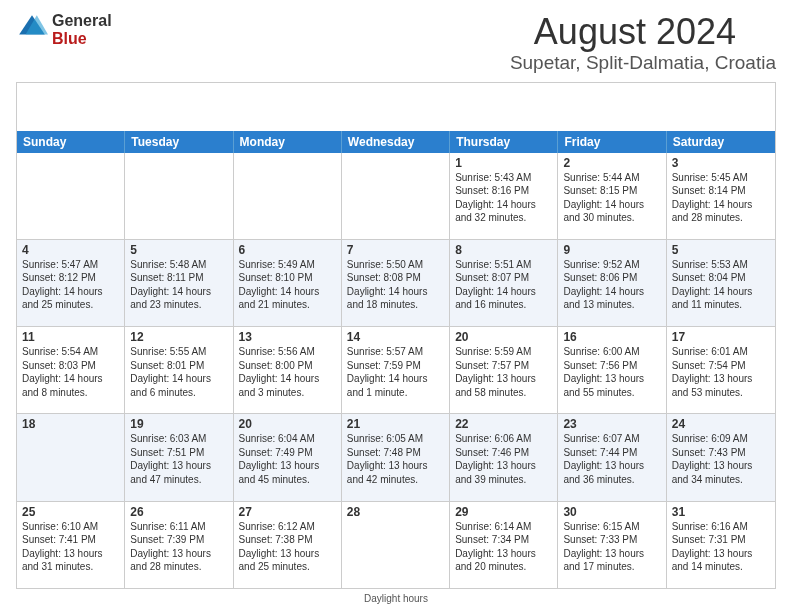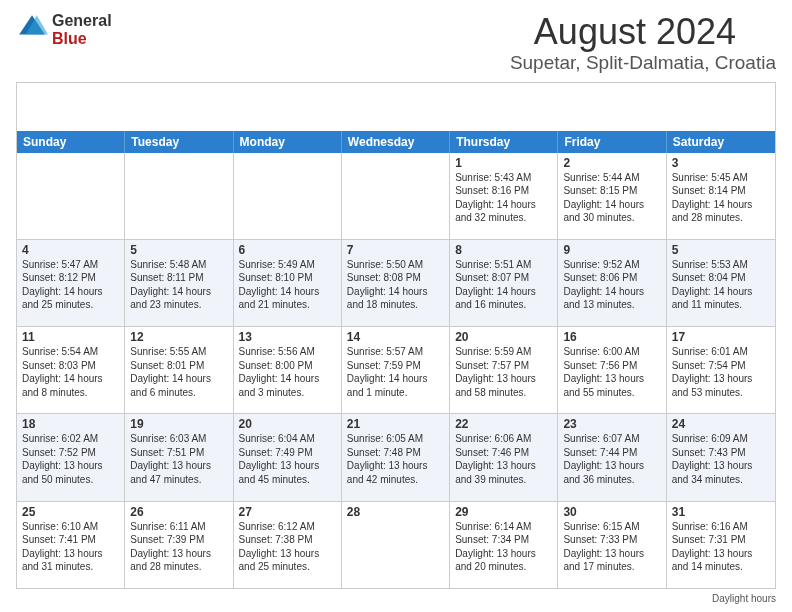--- a/index.html
+++ b/index.html
@@ -116,21 +116,21 @@
     }
     .cell-text {
       font-size: 10px;
       line-height: 1.35;
       color: #333;
     }
     .footer-note {
       font-size: 10px;
       color: #555;
       margin-top: 4px;
-      text-align: right;
+      text-align: center;
     }
   </style>
 </head>
 <body>
 
 <div class="page">
   <div class="header">
     <div class="logo">
 
       <svg class="logo-icon" viewBox="0 0 40 40" xmlns="http://www.w3.org/2000/svg">
@@ -284,24 +284,20 @@
             <span class="day-num">17</span>
             <div class="cell-text">Sunrise: 6:01 AM
 Sunset: 7:54 PM
 Daylight: 13 hours
 and 53 minutes.</div>
           </div>
         </div>
         <div class="cal-row">
           <div class="cal-cell alt-row">
             <span class="day-num">18</span>
-            <div class="cell-text">Sunrise: 6:02 AM
-Sunset: 7:52 PM
-Daylight: 13 hours
-and 50 minutes.</div>
           </div>
           <div class="cal-cell alt-row">
             <span class="day-num">19</span>
             <div class="cell-text">Sunrise: 6:03 AM
 Sunset: 7:51 PM
 Daylight: 13 hours
 and 47 minutes.</div>
           </div>
           <div class="cal-cell alt-row">
             <span class="day-num">20</span>

